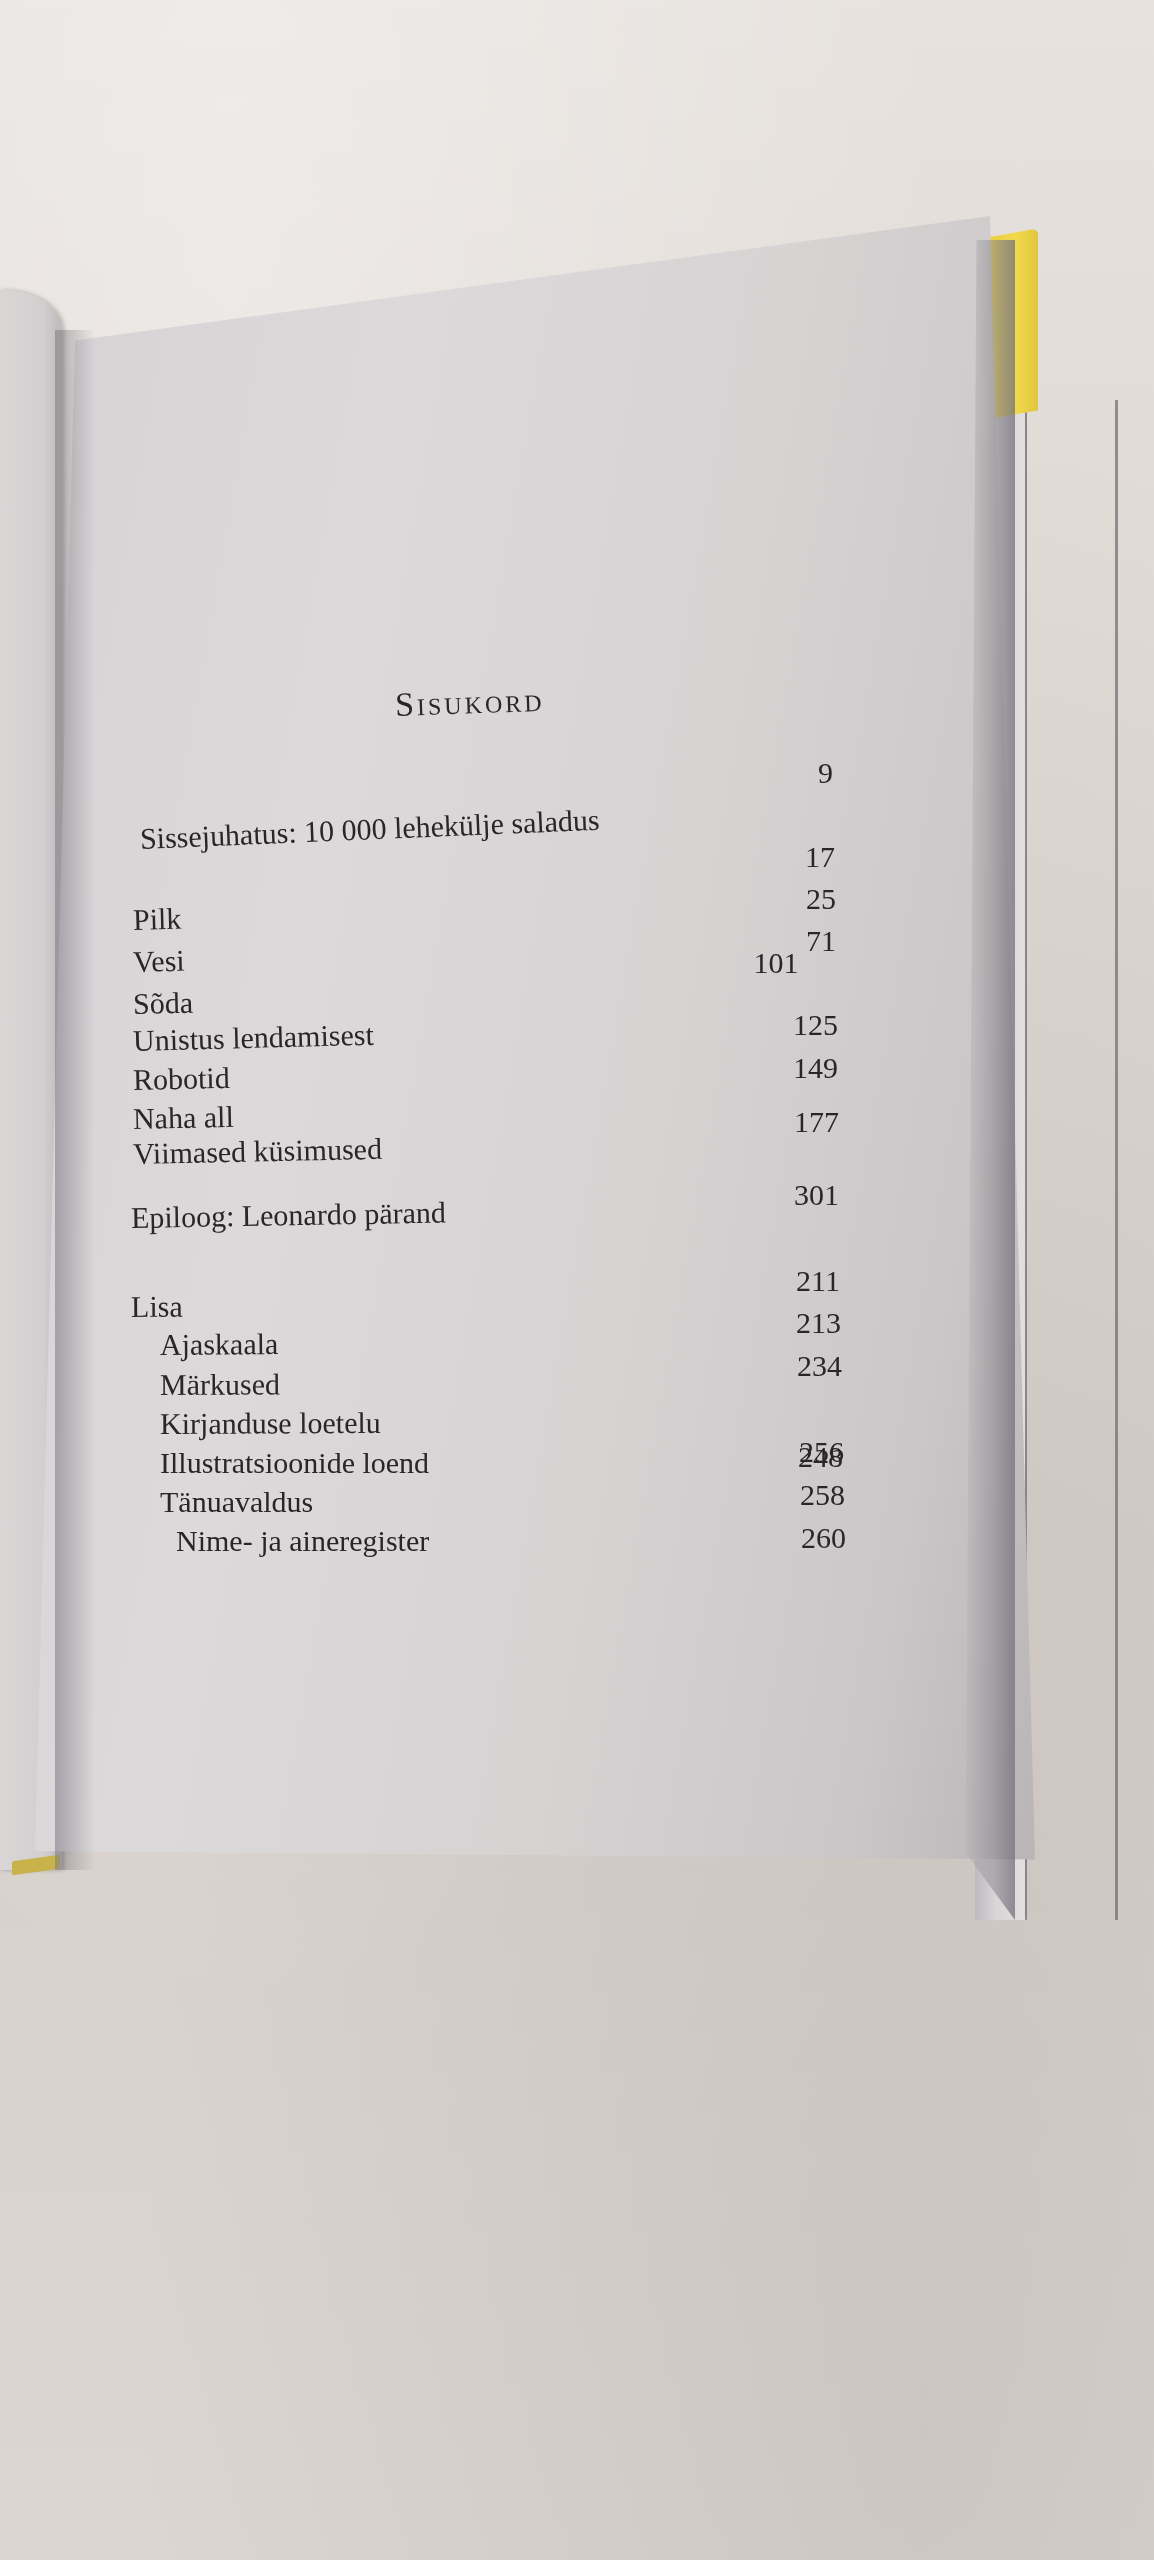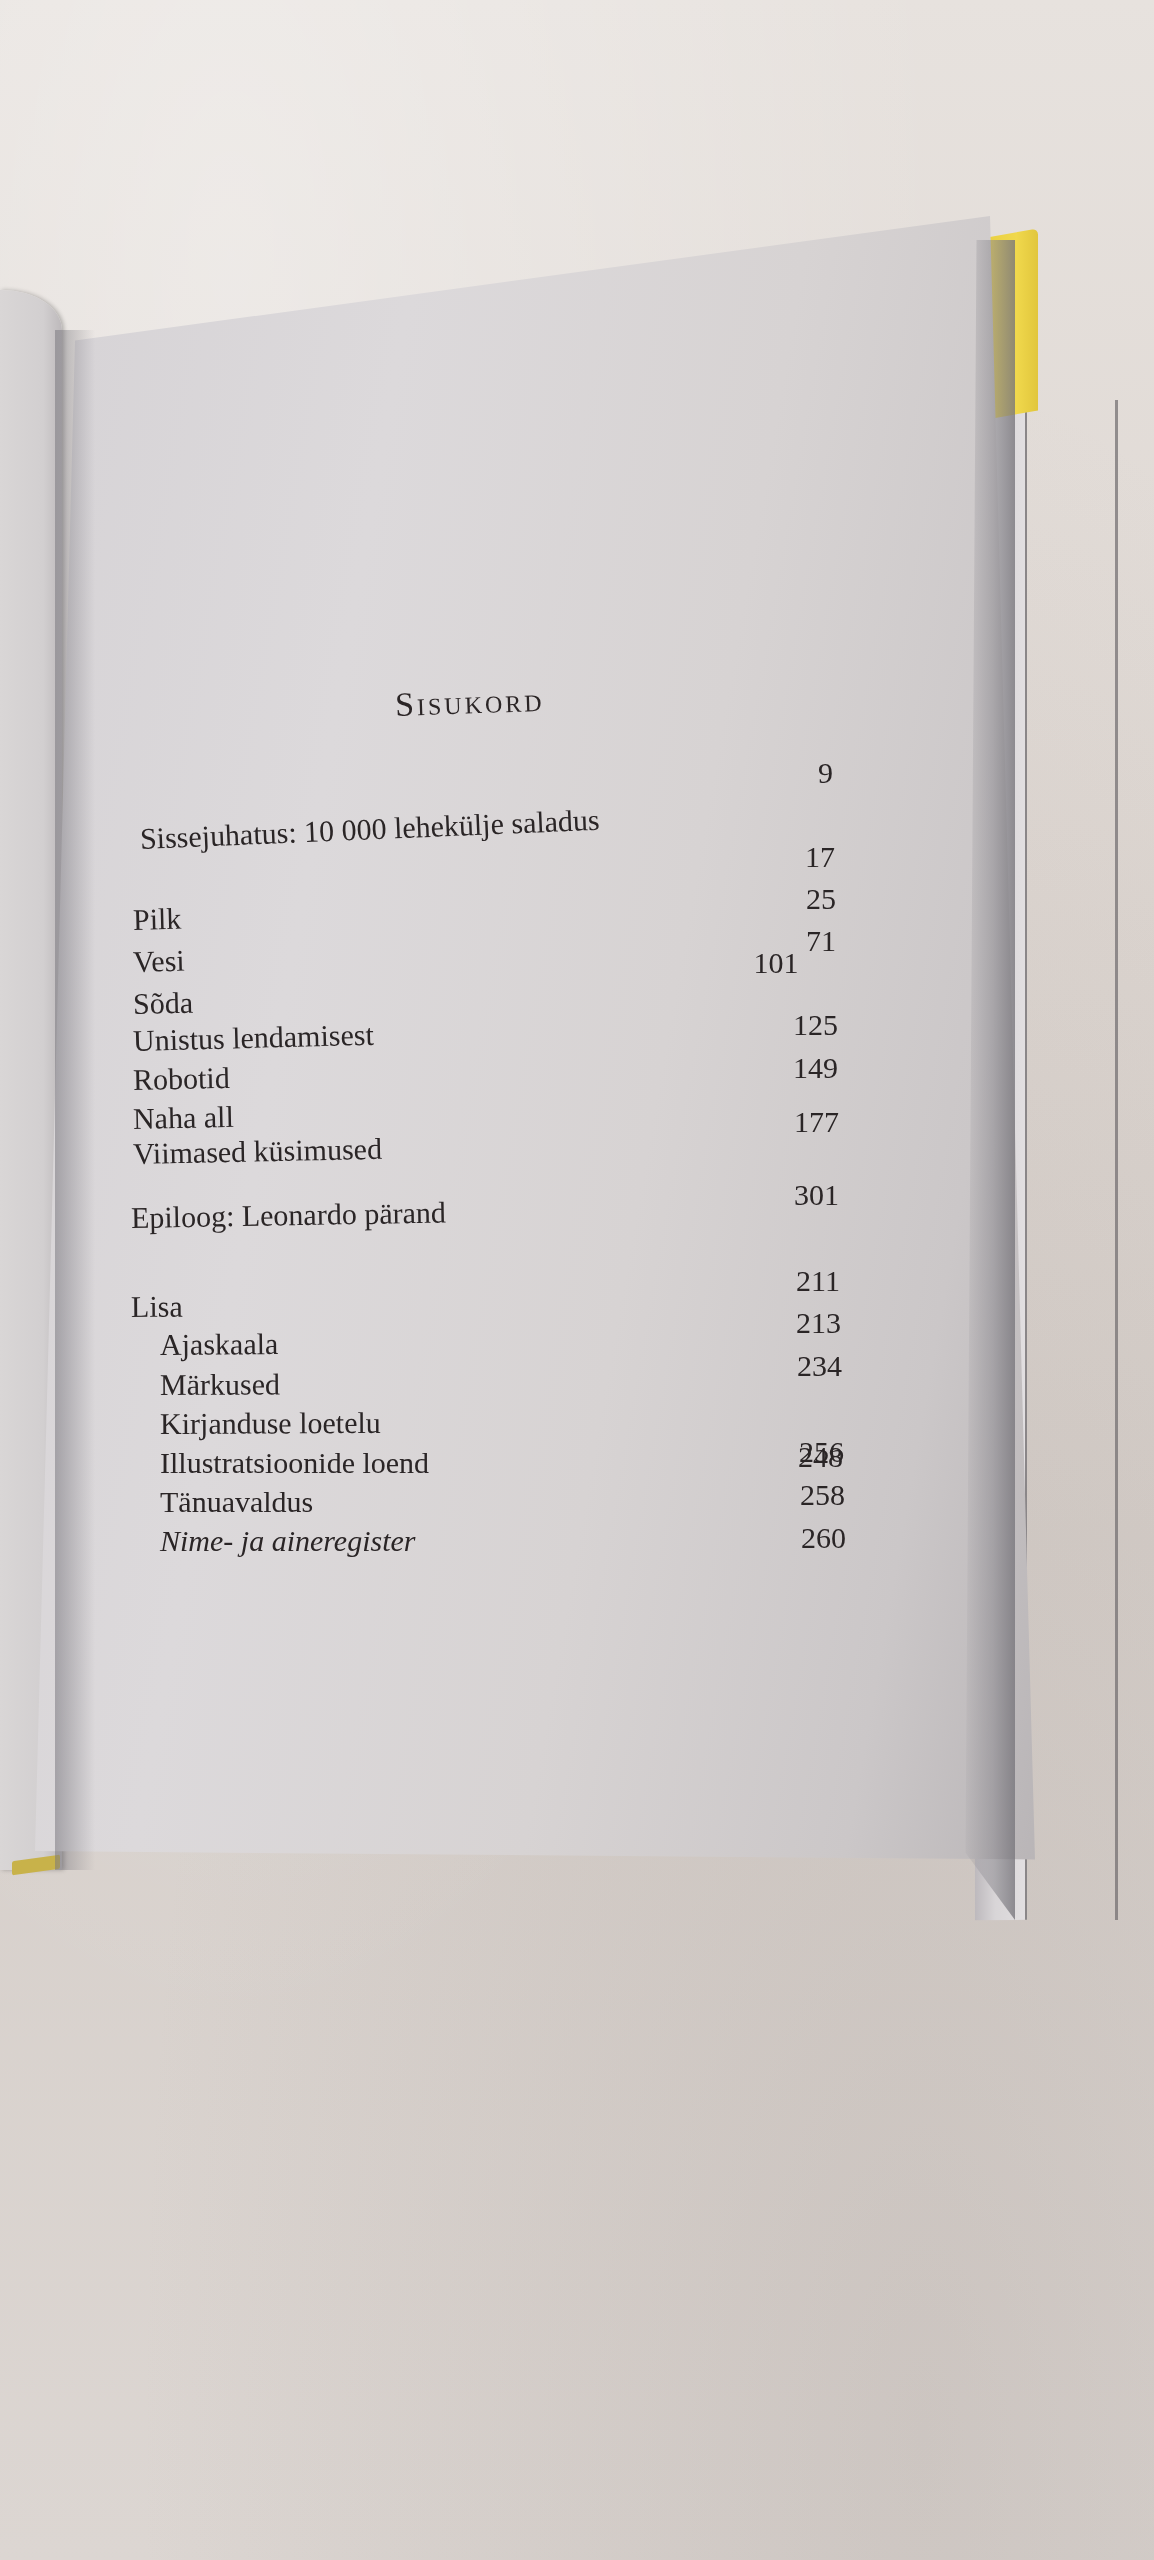--- a/index.html
+++ b/index.html
@@ -166,21 +166,21 @@
   <div class="toc-text" style="left:133px; top:1063px; transform:rotate(-1.3deg);">Robotid</div>
   <div class="toc-text" style="left:133px; top:1102px; transform:rotate(-1.2deg);">Naha all</div>
   <div class="toc-text" style="left:133px; top:1137px; transform:rotate(-1.2deg);">Viimased küsimused</div>
   <div class="toc-text" style="left:131px; top:1201px; transform:rotate(-1deg);">Epiloog: Leonardo pärand</div>
   <div class="toc-text" style="left:131px; top:1290px; transform:rotate(-0.5deg);">Lisa</div>
   <div class="toc-text" style="left:160px; top:1328px; transform:rotate(-0.5deg);">Ajaskaala</div>
   <div class="toc-text" style="left:160px; top:1368px; transform:rotate(-0.3deg);">Märkused</div>
   <div class="toc-text" style="left:160px; top:1407px; transform:rotate(-0.3deg);">Kirjanduse loetelu</div>
   <div class="toc-text" style="left:160px; top:1446px;">Illustratsioonide loend</div>
   <div class="toc-text" style="left:160px; top:1485px;">Tänuavaldus</div>
-  <div class="toc-text" style="left:160px; top:1524px;font-style:italic;">Nime- ja aineregister</div>
+  <div class="toc-text" style="left:176px; top:1524px;">Nime- ja aineregister</div>
 
   <div class="toc-num" style="left:713px; top:756px;">9</div>
   <div class="toc-num" style="left:715px; top:840px;">17</div>
   <div class="toc-num" style="left:716px; top:882px;">25</div>
   <div class="toc-num" style="left:716px; top:924px;">71</div>
   <div class="toc-num" style="left:716px; top:946px;text-align:center;">101</div>
   <div class="toc-num" style="left:718px; top:1008px;">125</div>
   <div class="toc-num" style="left:718px; top:1051px;">149</div>
   <div class="toc-num" style="left:719px; top:1093px;margin-top:12px;">177</div>
   <div class="toc-num" style="left:719px; top:1178px;">301</div>

